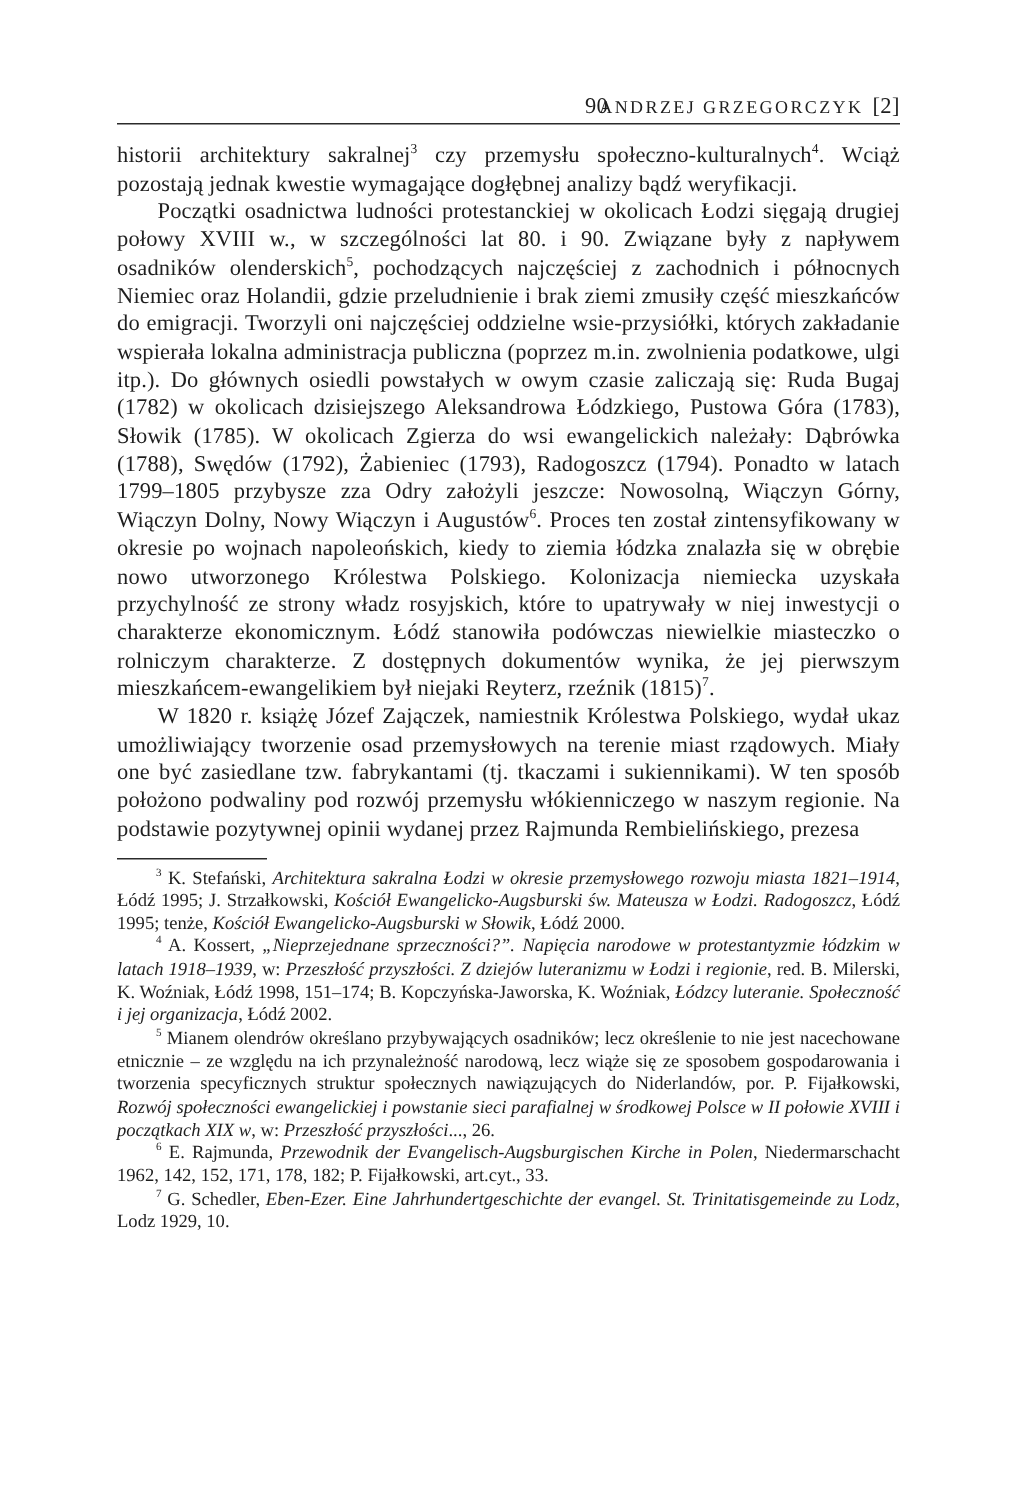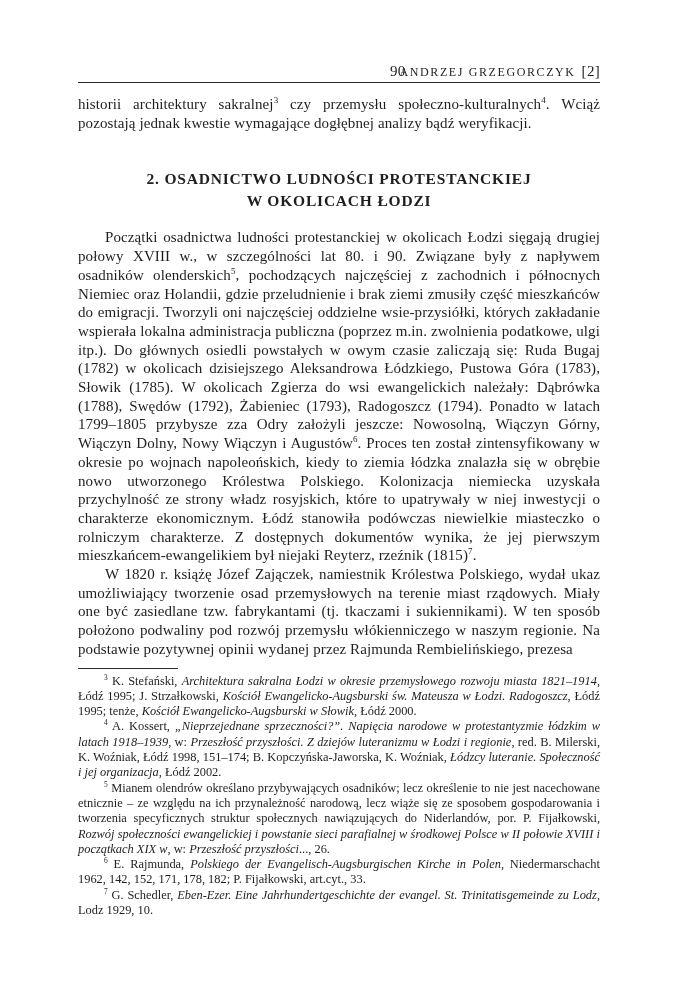--- a/index.html
+++ b/index.html
@@ -84,32 +84,28 @@
 
     <div class="running-head">
       <span class="pageno">90</span>
       <span class="author">ANDRZEJ GRZEGORCZYK</span>
       <span class="mark">[2]</span>
     </div>
     <div class="head-rule"></div>
 
     <p class="body intro"><span>historii architektury sakralnej</span><sup>3</sup><span> czy przemysłu społeczno-kulturalnych</span><sup>4</sup><span>. Wciąż pozostają jednak kwestie wymagające dogłębnej analizy bądź weryfikacji.</span></p>
 
-    <div class="heading">
-      <div>2. OSADNICTWO LUDNOŚCI PROTESTANCKIEJ</div>
-      <div>W OKOLICACH ŁODZI</div>
-    </div>
 
     <p class="body indent"><span>Początki osadnictwa ludności protestanckiej w okolicach Łodzi sięgają drugiej połowy XVIII w., w szczególności lat 80. i 90. Związane były z napływem osadników olenderskich</span><sup>5</sup><span>, pochodzących najczęściej z zachodnich i północnych Niemiec oraz Holandii, gdzie przeludnienie i brak ziemi zmusiły część mieszkańców do emigracji. Tworzyli oni najczęściej oddzielne wsie-przysiółki, których zakładanie wspierała lokalna administracja publiczna (poprzez m.in. zwolnienia podatkowe, ulgi itp.). Do głównych osiedli powstałych w owym czasie zaliczają się: Ruda Bugaj (1782) w okolicach dzisiejszego Aleksandrowa Łódzkiego, Pustowa Góra (1783), Słowik (1785). W okolicach Zgierza do wsi ewangelickich należały: Dąbrówka (1788), Swędów (1792), Żabieniec (1793), Radogoszcz (1794). Ponadto w latach 1799–1805 przybysze zza Odry założyli jeszcze: Nowosolną, Wiączyn Górny, Wiączyn Dolny, Nowy Wiączyn i Augustów</span><sup>6</sup><span>. Proces ten został zintensyfikowany w okresie po wojnach napoleońskich, kiedy to ziemia łódzka znalazła się w obrębie nowo utworzonego Królestwa Polskiego. Kolonizacja niemiecka uzyskała przychylność ze strony władz rosyjskich, które to upatrywały w niej inwestycji o charakterze ekonomicznym. Łódź stanowiła podówczas niewielkie miasteczko o rolniczym charakterze. Z dostępnych dokumentów wynika, że jej pierwszym mieszkańcem-ewangelikiem był niejaki Reyterz, rzeźnik (1815)</span><sup>7</sup><span>.</span></p>
     <p class="body indent"><span>W 1820 r. książę Józef Zajączek, namiestnik Królestwa Polskiego, wydał ukaz umożliwiający tworzenie osad przemysłowych na terenie miast rządowych. Miały one być zasiedlane tzw. fabrykantami (tj. tkaczami i sukiennikami). W ten sposób położono podwaliny pod rozwój przemysłu włókienniczego w naszym regionie. Na podstawie pozytywnej opinii wydanej przez Rajmunda Rembielińskiego, prezesa</span></p>
 
     <div class="fn-sep"></div>
 
     <div class="footnotes">
       <p class="fn"><sup>3</sup><span> K. Stefański, </span><em>Architektura sakralna Łodzi w okresie przemysłowego rozwoju miasta 1821–1914</em><span>, Łódź 1995; J. Strzałkowski, </span><em>Kościół Ewangelicko-Augsburski św. Mateusza w Łodzi. Radogoszcz</em><span>, Łódź 1995; tenże, </span><em>Kościół Ewangelicko-Augsburski w Słowik</em><span>, Łódź 2000.</span></p>
       <p class="fn"><sup>4</sup><span> A. Kossert, </span><em>„Nieprzejednane sprzeczności?”. Napięcia narodowe w protestantyzmie łódzkim w latach 1918–1939</em><span>, w: </span><em>Przeszłość przyszłości. Z dziejów luteranizmu w Łodzi i regionie</em><span>, red. B. Milerski, K. Woźniak, Łódź 1998, 151–174; B. Kopczyńska-Jaworska, K. Woźniak, </span><em>Łódzcy luteranie. Społeczność i jej organizacja</em><span>, Łódź 2002.</span></p>
       <p class="fn"><sup>5</sup><span> Mianem olendrów określano przybywających osadników; lecz określenie to nie jest nacechowane etnicznie – ze względu na ich przynależność narodową, lecz wiąże się ze sposobem gospodarowania i tworzenia specyficznych struktur społecznych nawiązujących do Niderlandów, por. P. Fijałkowski, </span><em>Rozwój społeczności ewangelickiej i powstanie sieci parafialnej w środkowej Polsce w II połowie XVIII i początkach XIX w</em><span>, w: </span><em>Przeszłość przyszłości</em><span>..., 26.</span></p>
-      <p class="fn"><sup>6</sup><span> E. Rajmunda, </span><em>Polskiego der Evangelisch-Augsburgischen Kirche in Polen</em><span>, Niedermarschacht 1962, 142, 152, 171, 178, 182; P. Fijałkowski, art.cyt., 33.</span></p>
+      <p class="fn"><sup>6</sup><span> E. Rajmunda, </span><em>Przewodnik der Evangelisch-Augsburgischen Kirche in Polen</em><span>, Niedermarschacht 1962, 142, 152, 171, 178, 182; P. Fijałkowski, art.cyt., 33.</span></p>
       <p class="fn"><sup>7</sup><span> G. Schedler, </span><em>Eben-Ezer. Eine Jahrhundertgeschichte der evangel. St. Trinitatisgemeinde zu Lodz</em><span>, Lodz 1929, 10.</span></p>
     </div>
 
   </div>
 </div>
 
 </body></html>

